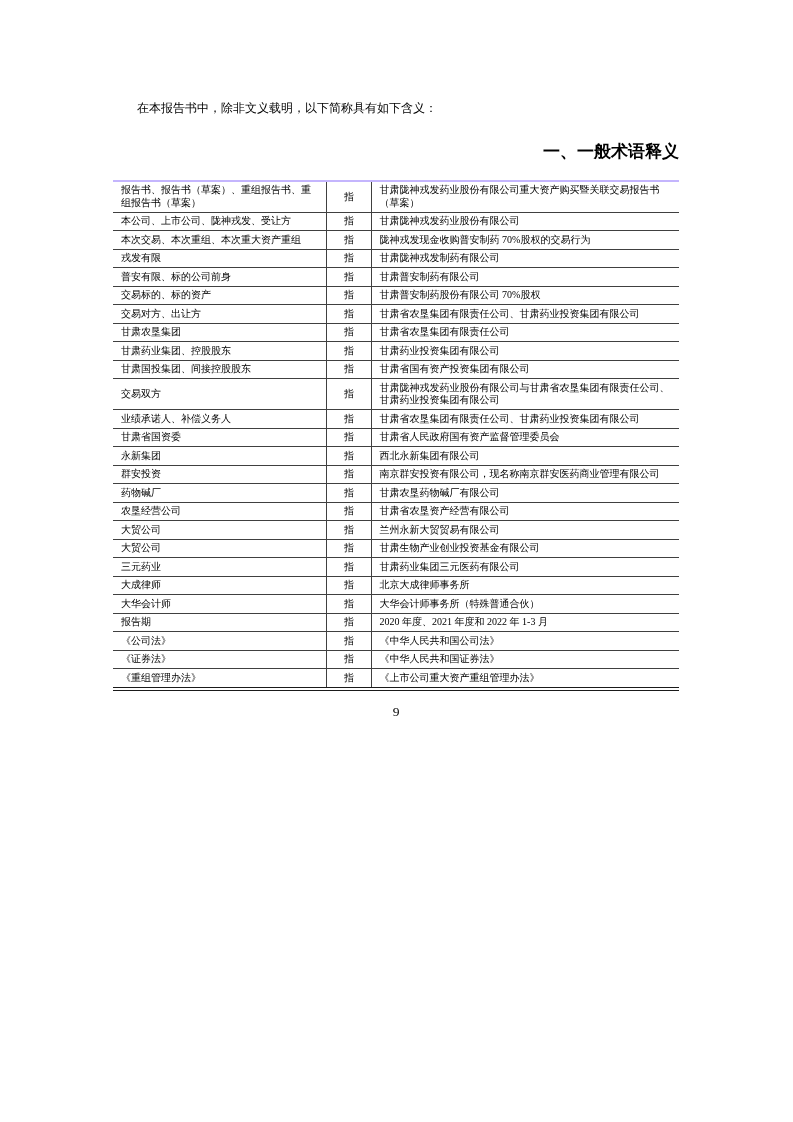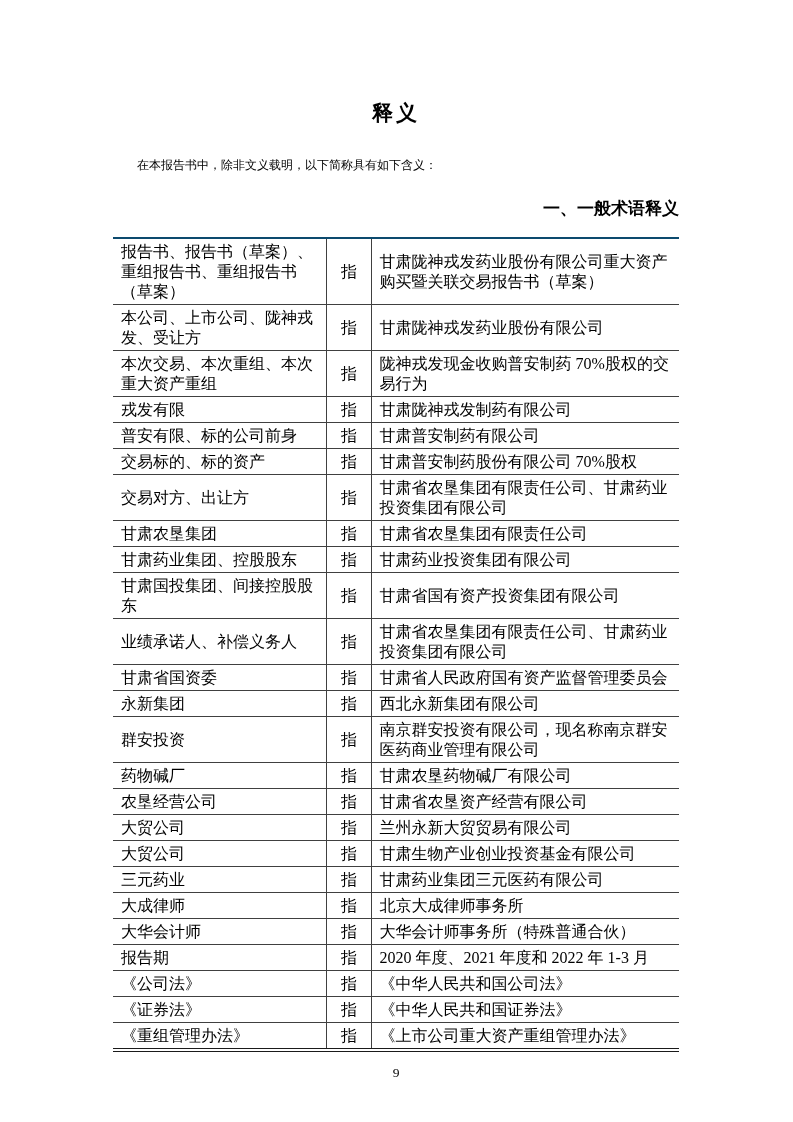--- a/index.html
+++ b/index.html
@@ -33,23 +33,23 @@
     font-family: "Liberation Sans", "DejaVu Sans", sans-serif;
     font-size: 17px;
     font-weight: bold;
     margin: 0 0 17px 0;
     line-height: 1.3;
     text-align: right;
   }
   table.def-table {
     width: 100%;
     border-collapse: collapse;
-    border-top: 2px solid #0c4a6e;
+    border-top: 2px solid #c4b5fd;
     border-bottom: 4px double #1a1a1a;
-    font-size: 16px;
+    font-size: 10px;
   }
   table.def-table td {
     border-bottom: 1px solid #404040;
     padding: 2.5px 8px;
     line-height: 1.25;
     vertical-align: middle;
   }
   td.term-cell { width: 37.8%; }
   td.conn-cell {
     width: 7.8%;
@@ -62,21 +62,20 @@
     text-align: center;
     font-size: 13.5px;
     margin-top: 13px;
   }
 </style>
 </head>
 <body>
 
 <div class="page">
 
-  <h1 class="doc-title">释义</h1>
 
   <p class="intro">在本报告书中，除非文义载明，以下简称具有如下含义：</p>
 
   <h2 class="section-heading">一、一般术语释义</h2>
 
   <table class="def-table">
     <tbody>
     <tr>
       <td class="term-cell">报告书、报告书（草案）、重组报告书、重组报告书（草案）</td>
       <td class="conn-cell">指</td>
@@ -131,20 +130,25 @@
       <td class="conn-cell">指</td>
       <td class="def-cell">甘肃药业投资集团有限公司</td>
     </tr>
 
     <tr>
       <td class="term-cell">甘肃国投集团、间接控股股东</td>
       <td class="conn-cell">指</td>
       <td class="def-cell">甘肃省国有资产投资集团有限公司</td>
     </tr>
 
+    <tr>
+      <td class="term-cell">交易双方</td>
+      <td class="conn-cell">指</td>
+      <td class="def-cell">甘肃陇神戎发药业股份有限公司与甘肃省农垦集团有限责任公司、甘肃药业投资集团有限公司</td>
+    </tr>
 
     <tr>
       <td class="term-cell">业绩承诺人、补偿义务人</td>
       <td class="conn-cell">指</td>
       <td class="def-cell">甘肃省农垦集团有限责任公司、甘肃药业投资集团有限公司</td>
     </tr>
 
     <tr>
       <td class="term-cell">甘肃省国资委</td>
       <td class="conn-cell">指</td>

